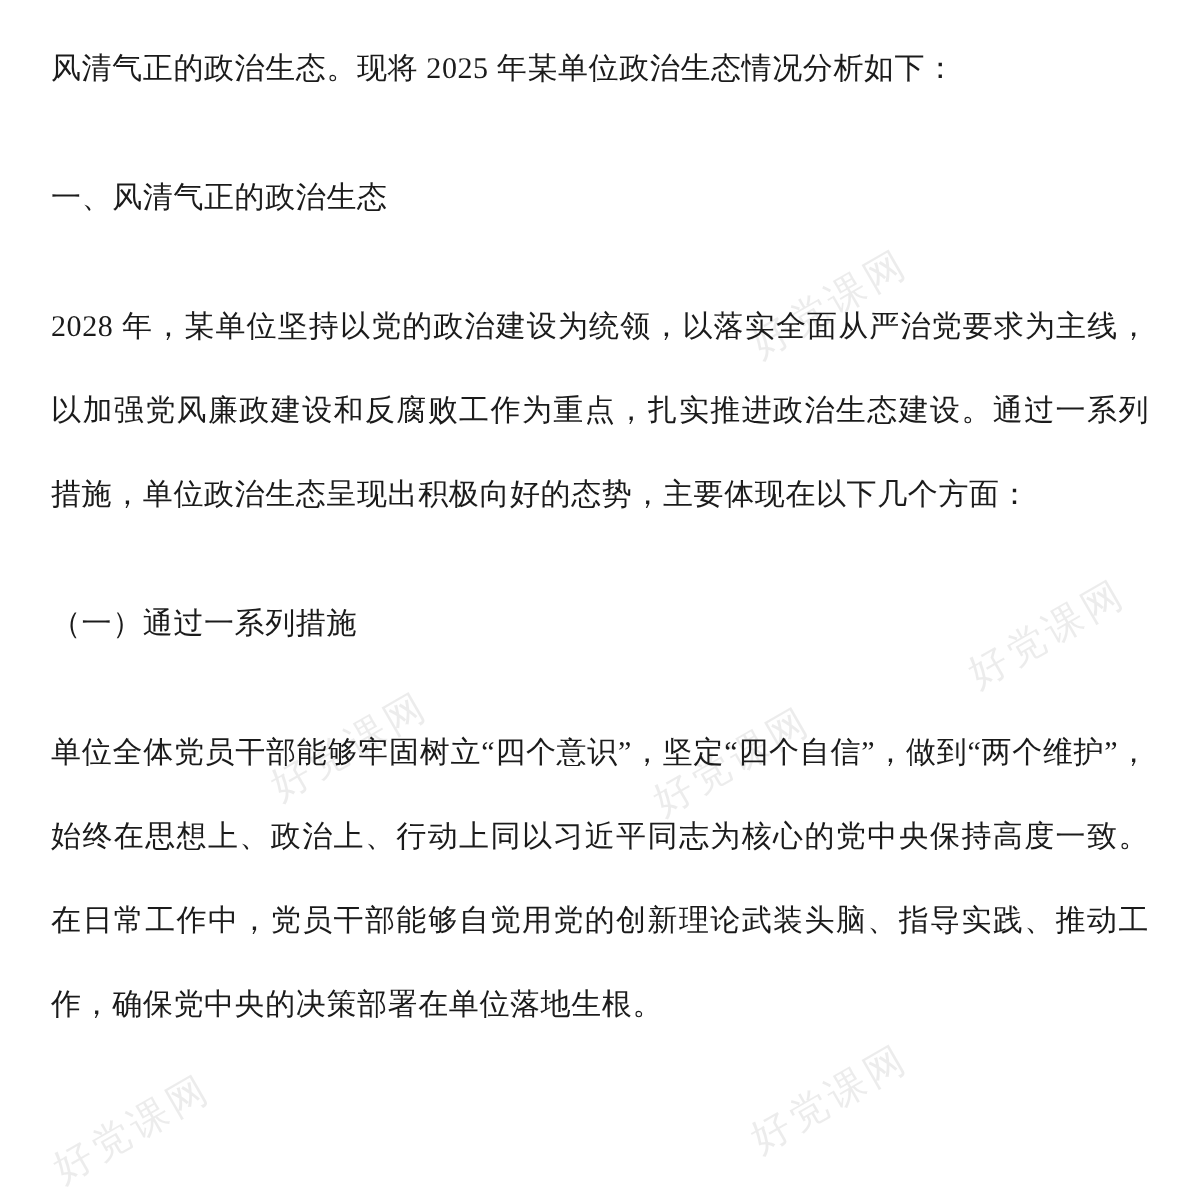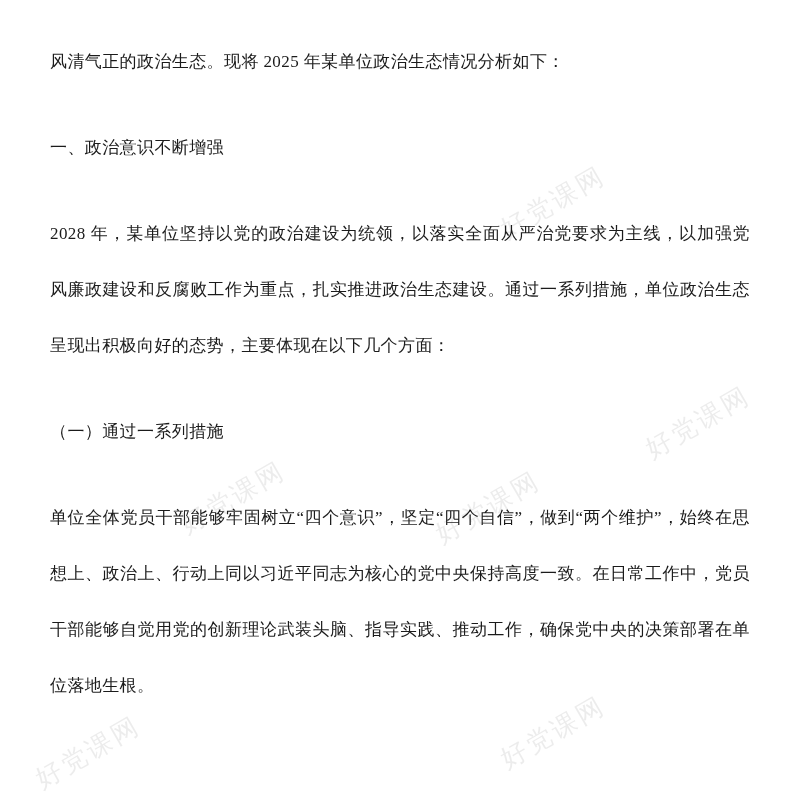--- a/index.html
+++ b/index.html
@@ -21,24 +21,24 @@
     box-sizing: border-box;
     padding: 18px 34px 0 34px;
     overflow: hidden;
   }
   .doc-body {
     position: relative;
     z-index: 2;
     color: #1b1b1b;
   }
   .para {
-    font-size: 17px;
+    font-size: 20px;
     line-height: 56px;
     letter-spacing: 0.4px;
-    margin: 16px;
+    margin: 0;
     text-align: justify;
     text-justify: inter-ideograph;
     word-break: break-all;
   }
   .para.first-line {
     margin-bottom: 30px;
   }
   .para.heading {
     margin-bottom: 30px;
   }
@@ -81,19 +81,19 @@
     <div class="wm wm-1">好党课网</div>
     <div class="wm wm-2">好党课网</div>
     <div class="wm wm-3">好党课网</div>
     <div class="wm wm-4">好党课网</div>
     <div class="wm wm-5">好党课网</div>
     <div class="wm wm-6">好党课网</div>
   </div>
 
   <div class="doc-body">
     <p class="para first-line">风清气正的政治生态。现将 2025 年某单位政治生态情况分析如下：</p>
-    <p class="para heading">一、政治意识不断增强</p>
+    <p class="para heading">一、风清气正的政治生态</p>
     <p class="para block">2028 年，某单位坚持以党的政治建设为统领，以落实全面从严治党要求为主线，以加强党风廉政建设和反腐败工作为重点，扎实推进政治生态建设。通过一系列措施，单位政治生态呈现出积极向好的态势，主要体现在以下几个方面：</p>
     <p class="para subheading">（一）通过一系列措施</p>
     <p class="para block">单位全体党员干部能够牢固树立“四个意识”，坚定“四个自信”，做到“两个维护”，始终在思想上、政治上、行动上同以习近平同志为核心的党中央保持高度一致。在日常工作中，党员干部能够自觉用党的创新理论武装头脑、指导实践、推动工作，确保党中央的决策部署在单位落地生根。</p>
   </div>
 
 </div>
 
 </body></html>

